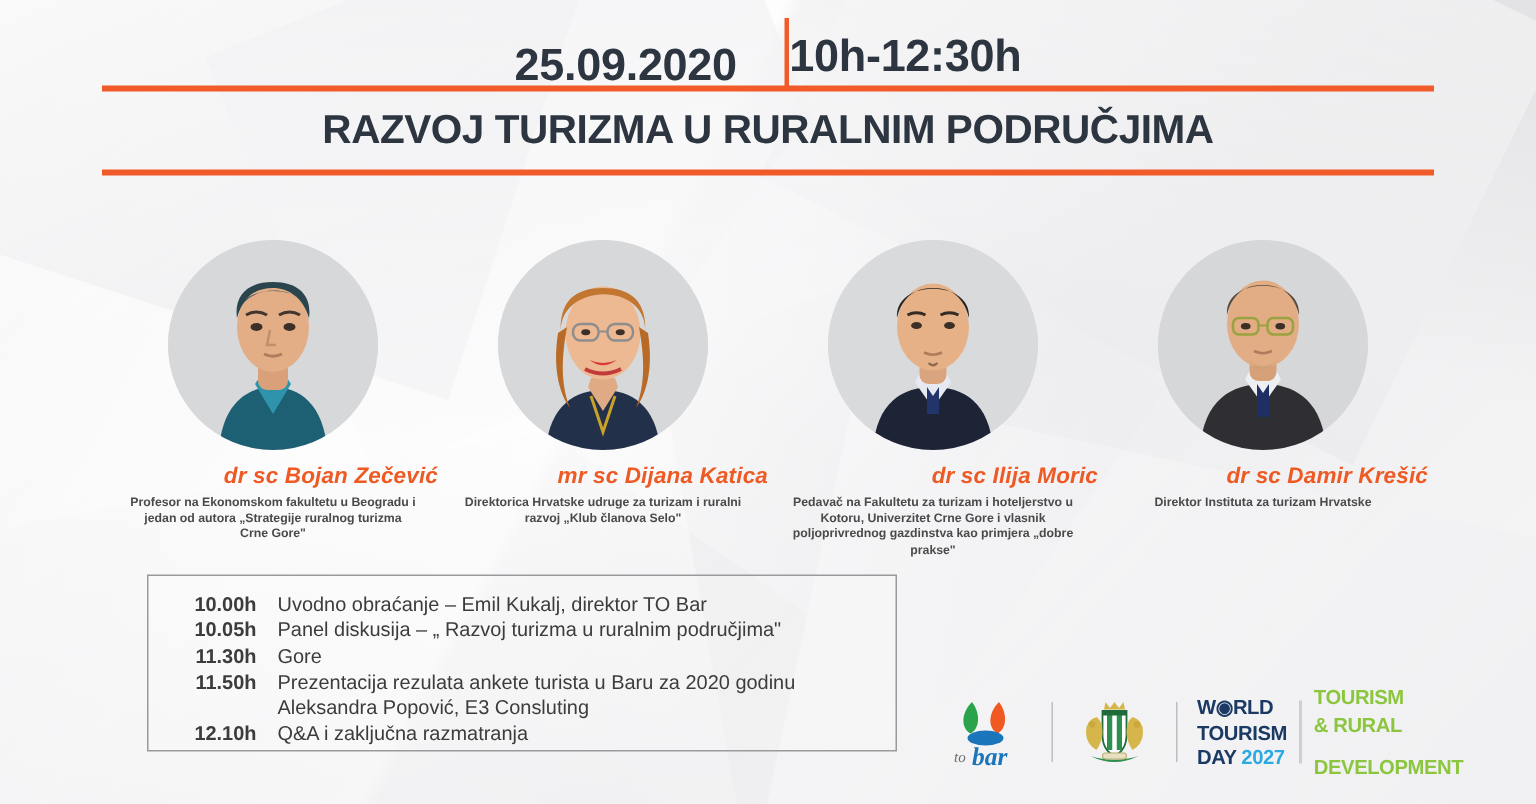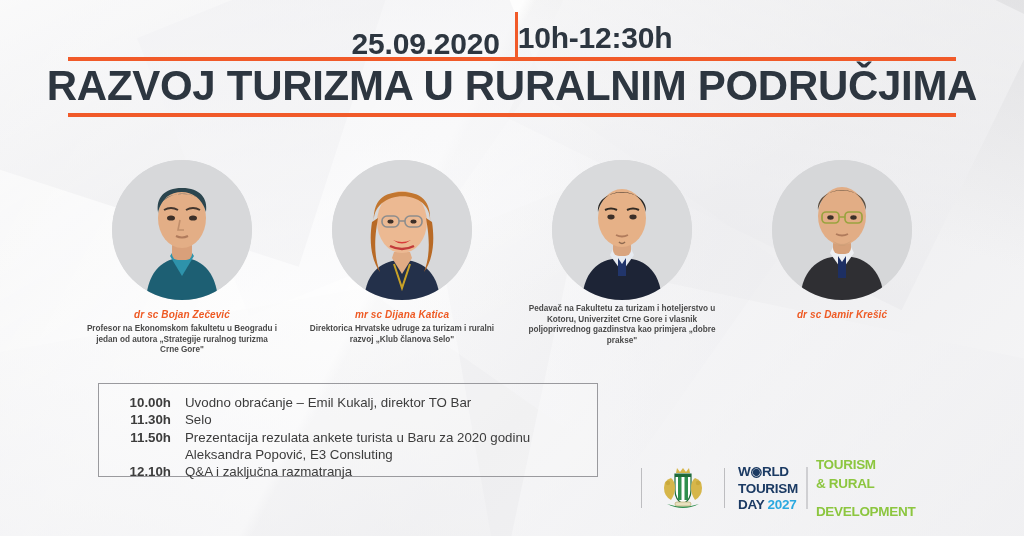--- a/index.html
+++ b/index.html
@@ -41,58 +41,58 @@
         background:linear-gradient(60deg,#ffffff 0%, #ececef 100%);
         transform:rotate(35deg); opacity:.35; }
 
   
   .header { position:absolute; top:0; left:0; width:1024px; }
   .datetime {
     position:absolute; top:14px; left:0; width:1024px;
     display:flex; justify-content:center; align-items:center;
     font-size:30px; font-weight:bold; color:#2d3640; letter-spacing:-.2px;
   }
-  .dt-date { padding-right:15px;margin-top:13px; }
+  .dt-date { padding-right:32px;margin-top:13px; }
   .dt-div { width:3px; height:48px; background:#f15a29; margin-top:-4px; }
   .dt-time { }
 
   .rule { position:absolute; left:68px; width:888px; height:4px; background:#f15a29; }
   .rule-top { top:57px; }
   .rule-bot { top:113px; }
 
   .main-title {
     position:absolute; top:62px; left:0; width:1024px;
-    text-align:center; font-size:42px; font-weight:bold;
+    text-align:center; font-size:27px; font-weight:bold;
     color:#2d3640; letter-spacing:-.3px; line-height:48px;
   }
 
   
   .speakers {
     position:absolute; top:160px; left:0; width:1024px;
     display:flex; justify-content:center; gap:0;
   }
   .speaker { width:220px; text-align:center; }
   .photo-wrap {
     width:140px; height:140px; margin:0 auto;
     border-radius:50%; background:#d7d8da;
     position:relative; overflow:hidden;
   }
   .photo-wrap svg { display:block; width:140px; height:140px; }
   .sp-name {
-    margin-top:9px; font-size:10px; font-weight:bold; font-style:italic;
-    color:#ee5a24; letter-spacing:.1px;
+    margin-top:9px; font-size:15px; font-weight:bold; font-style:italic;
+    color:#ee5a24; letter-spacing:.1px;text-align:right;
   }
   .sp-desc {
     margin-top:4px; font-size:8.2px; color:#4a4a4a;
     line-height:10.5px; padding:0 14px; font-weight:600;
   }
 
   
   .agenda {
-    position:absolute; left:98px; top:383px; width:500px; height:94px;
+    position:absolute; left:98px; top:383px; width:500px; height:118px;
     border:1.5px solid #9a9a9e;
     background:rgba(255,255,255,.18);
   }
   .agenda-inner { padding:10px 0 0 18px; }
   .a-row { display:flex; font-size:13.3px; line-height:17.3px; color:#3c3c3c; }
   .a-time { width:68px; font-weight:bold; text-align:right; padding-right:14px; flex:none; }
   .a-text { flex:1; }
 
   
   .logos {
@@ -194,20 +194,21 @@
           <ellipse cx="70" cy="58" rx="24" ry="29" fill="#e6b187"></ellipse>
           <path d="M46 52 C44 26 96 26 94 52 C90 36 80 32 70 32 C60 32 50 36 46 52 Z" fill="#2a2520"></path>
           <ellipse cx="59" cy="57" rx="3.6" ry="2.4" fill="#3c2f28"></ellipse>
           <ellipse cx="81" cy="57" rx="3.6" ry="2.4" fill="#3c2f28"></ellipse>
           <path d="M53 50 Q59 47 65 50" stroke="#332b24" stroke-width="2" fill="none"></path>
           <path d="M75 50 Q81 47 87 50" stroke="#332b24" stroke-width="2" fill="none"></path>
           <path d="M64 75 Q70 78 76 75" stroke="#b07b5c" stroke-width="1.8" fill="none"></path>
           <path d="M67 82 Q70 85 73 82" stroke="#8f6a50" stroke-width="1.6" fill="none"></path>
         </svg>
       </div>
+      <div class="sp-name">dr sc Ilija Moric</div>
       <div class="sp-desc">Pedavač na Fakultetu za turizam i hoteljerstvo u Kotoru, Univerzitet Crne Gore i vlasnik poljoprivrednog gazdinstva kao primjera „dobre prakse"</div>
     </div>
 
     <div class="speaker">
       <div class="photo-wrap">
         <svg viewBox="0 0 140 140">
           <circle cx="70" cy="70" r="70" fill="#d6d7d9"></circle>
           <path d="M28 140 C30 106 50 96 70 96 C90 96 110 106 112 140 Z" fill="#2f2f33"></path>
           <path d="M58 93 L70 110 L82 93 L79 87 L61 87 Z" fill="#edeff2"></path>
           <path d="M66 96 L70 102 L74 96 L74 118 L66 118 Z" fill="#1d2f63"></path>
@@ -217,51 +218,65 @@
           <rect x="50" y="52" width="17" height="11" rx="4" fill="none" stroke="#9aa33f" stroke-width="1.7"></rect>
           <rect x="73" y="52" width="17" height="11" rx="4" fill="none" stroke="#9aa33f" stroke-width="1.7"></rect>
           <line x1="67" y1="57" x2="73" y2="57" stroke="#9aa33f" stroke-width="1.4"></line>
           <ellipse cx="58.5" cy="57.5" rx="3.2" ry="2.2" fill="#3c2f28"></ellipse>
           <ellipse cx="81.5" cy="57.5" rx="3.2" ry="2.2" fill="#3c2f28"></ellipse>
           <path d="M64 74 Q70 77 76 74" stroke="#b07b5c" stroke-width="1.8" fill="none"></path>
           <path d="M60 80 Q70 88 80 80 Q70 92 60 80 Z" fill="#c99a74" opacity=".55"></path>
         </svg>
       </div>
       <div class="sp-name">dr sc Damir Krešić</div>
+      <div class="sp-desc">Direktor Instituta za turizam Hrvatske</div>
     </div>
 
   </div>
 
   <div class="agenda">
     <div class="agenda-inner">
       <div class="a-row">
         <span class="a-time">10.00h</span>
         <span class="a-text">Uvodno obraćanje – Emil Kukalj, direktor TO Bar</span>
       </div>
       <div class="a-row">
+        <span class="a-time">10.05h</span>
+        <span class="a-text">Panel diskusija – „ Razvoj turizma u ruralnim područjima"</span>
+      </div>
+      <div class="a-row">
         <span class="a-time">11.30h</span>
-        <span class="a-text">Selo</span>
+        <span class="a-text">Gore</span>
       </div>
       <div class="a-row">
         <span class="a-time">11.50h</span>
         <span class="a-text">Prezentacija rezulata ankete turista u Baru za 2020 godinu</span>
       </div>
       <div class="a-row">
         <span class="a-time"></span>
         <span class="a-text">Aleksandra Popović, E3 Consluting</span>
       </div>
       <div class="a-row">
         <span class="a-time">12.10h</span>
         <span class="a-text">Q&amp;A i zaključna razmatranja</span>
       </div>
     </div>
   </div>
 
   <div class="logos">
 
+    <div class="logo-cell">
+      <svg class="tobar" viewBox="0 0 60 52">
+        <path d="M20 6 C12 14 13 24 19 27 C25 24 26 14 20 6 Z" fill="#2aa34a"></path>
+        <path d="M38 6 C30 14 31 24 37 27 C43 24 44 14 38 6 Z" fill="#f05a22"></path>
+        <ellipse cx="29" cy="30" rx="12" ry="5" fill="#1b75bb"></ellipse>
+        <text x="8" y="46" font-family="Liberation Serif, serif" font-size="10" font-style="italic" fill="#6e6e70">to</text>
+        <text x="20" y="48" font-family="Liberation Serif, serif" font-size="17" font-style="italic" font-weight="bold" fill="#1b75bb">bar</text>
+      </svg>
+    </div>
 
     <div class="vdiv"></div>
 
     <div class="logo-cell">
       <svg width="56" height="48" viewBox="0 0 56 48">
         <path d="M20 10 h16 v16 q0 10 -8 14 q-8 -4 -8 -14 Z" fill="#ffffff" stroke="#1f6b3a" stroke-width="1.2"></path>
         <rect x="23" y="10" width="3.5" height="26" fill="#2f8f4e"></rect>
         <rect x="29.5" y="10" width="3.5" height="26" fill="#2f8f4e"></rect>
         <rect x="20" y="10" width="16" height="3" fill="#1f6b3a"></rect>
         <path d="M22 4 l3 4 l3 -4 l3 4 l3 -4 l1 5 h-14 Z" fill="#d6b64a"></path>

